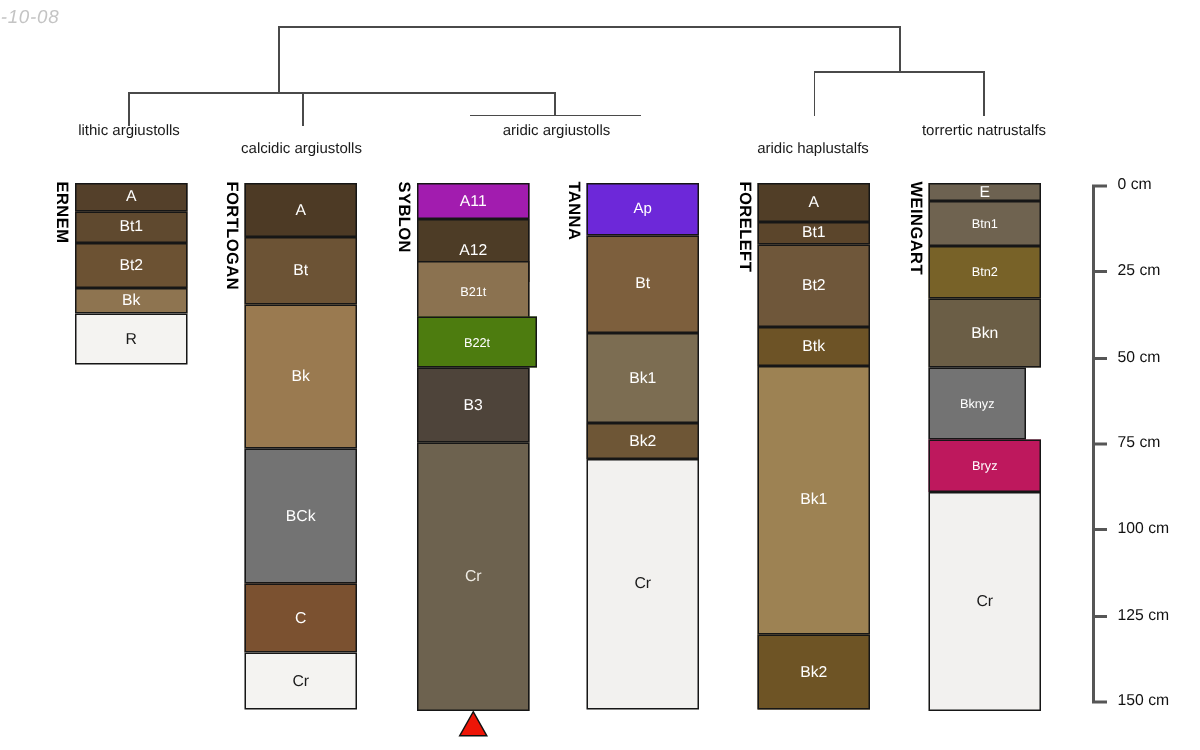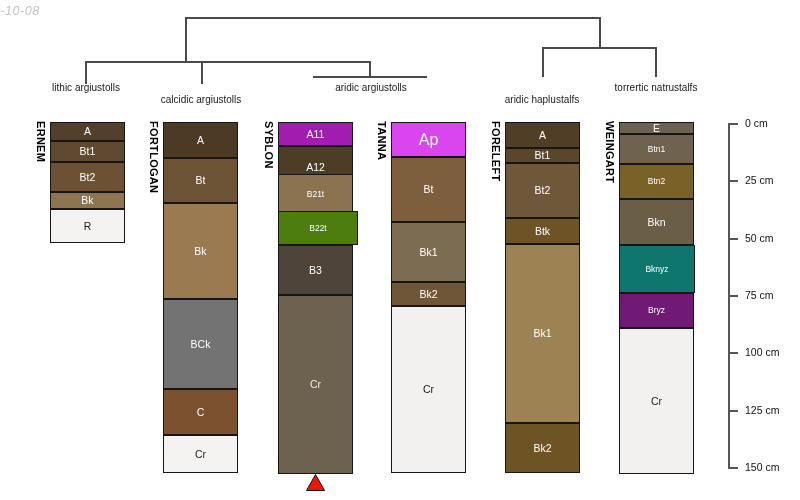--- a/index.html
+++ b/index.html
@@ -50,39 +50,39 @@
       <div class="horizon" style="left: 163px; width: 75px; top: 388.994px; height: 46.098px; background: rgb(123, 81, 48); color: rgb(255, 255, 255); font-size: 10.5px;">C</div>
       <div class="horizon" style="left: 163px; width: 75px; top: 435.092px; height: 37.908px; background: rgb(244, 243, 241); color: rgb(26, 26, 26); font-size: 10.5px;">Cr</div>
       <div class="pname" style="left: 275px; top: 121px;">SYBLON</div>
       <div class="horizon" style="left: 278px; width: 75px; top: 122px; height: 24.102px; background: #a21caf; color: rgb(255, 255, 255); font-size: 10.5px;">A11</div>
       <div class="horizon" style="left: 278px; width: 75px; top: 146.102px; height: 42px; background: rgb(77, 60, 38); color: rgb(255, 255, 255); font-size: 10.5px;">A12</div>
       <div class="horizon" style="left: 278px; width: 75px; top: 173.948px; height: 41px; background: rgb(139, 114, 80); color: rgb(255, 255, 255); font-size: 8.5px;">B21t</div>
       <div class="horizon" style="left: 278px; width: 80px; top: 210.92px; height: 34.164px; background: #4d7c0f; color: rgb(255, 255, 255); font-size: 8.5px;">B22t</div>
       <div class="horizon" style="left: 278px; width: 75px; top: 245.084px; height: 49.842px; background: rgb(78, 68, 58); color: rgb(255, 255, 255); font-size: 10.5px;">B3</div>
       <div class="horizon" style="left: 278px; width: 75px; top: 294.926px; height: 179.01px; background: rgb(109, 98, 79); color: rgb(239, 236, 228); font-size: 10.5px;">Cr</div>
       <div class="pname" style="left: 388px; top: 121px;">TANNA</div>
-      <div class="horizon" style="left: 391px; width: 75px; top: 122px; height: 35.1px; background: #d946ef; color: rgb(255, 255, 255); font-size: 16px;">Ap</div>
+      <div class="horizon" style="left: 391px; width: 75px; top: 122px; height: 35.1px; background: #6d28d9; color: rgb(255, 255, 255); font-size: 10px;">Ap</div>
       <div class="horizon" style="left: 391px; width: 75px; top: 157.1px; height: 64.818px; background: rgb(125, 95, 61); color: rgb(255, 255, 255); font-size: 10.5px;">Bt</div>
       <div class="horizon" style="left: 391px; width: 75px; top: 221.918px; height: 60.138px; background: rgb(124, 109, 82); color: rgb(255, 255, 255); font-size: 10.5px;">Bk1</div>
       <div class="horizon" style="left: 391px; width: 75px; top: 282.056px; height: 23.868px; background: rgb(110, 86, 54); color: rgb(255, 255, 255); font-size: 10.5px;">Bk2</div>
       <div class="horizon" style="left: 391px; width: 75px; top: 305.924px; height: 167.076px; background: rgb(242, 241, 239); color: rgb(26, 26, 26); font-size: 10.5px;">Cr</div>
       <div class="pname" style="left: 502px; top: 121px;">FORELEFT</div>
       <div class="horizon" style="left: 505px; width: 75px; top: 122px; height: 25.974px; background: rgb(81, 62, 39); color: rgb(255, 255, 255); font-size: 10.5px;">A</div>
       <div class="horizon" style="left: 505px; width: 75px; top: 147.974px; height: 14.976px; background: rgb(91, 69, 43); color: rgb(255, 255, 255); font-size: 10.5px;">Bt1</div>
       <div class="horizon" style="left: 505px; width: 75px; top: 162.95px; height: 54.99px; background: rgb(111, 87, 58); color: rgb(255, 255, 255); font-size: 10.5px;">Bt2</div>
       <div class="horizon" style="left: 505px; width: 75px; top: 217.94px; height: 25.974px; background: rgb(109, 83, 38); color: rgb(255, 255, 255); font-size: 10.5px;">Btk</div>
       <div class="horizon" style="left: 505px; width: 75px; top: 243.914px; height: 179.01px; background: rgb(157, 130, 83); color: rgb(255, 255, 255); font-size: 10.5px;">Bk1</div>
       <div class="horizon" style="left: 505px; width: 75px; top: 422.924px; height: 50.076px; background: rgb(110, 84, 37); color: rgb(255, 255, 255); font-size: 10.5px;">Bk2</div>
       <div class="pname" style="left: 616px; top: 121px;">WEINGART</div>
       <div class="horizon" style="left: 619px; width: 75px; top: 122px; height: 11.934px; background: rgb(109, 98, 81); color: rgb(255, 255, 255); font-size: 10.5px;">E</div>
       <div class="horizon" style="left: 619px; width: 75px; top: 133.934px; height: 29.952px; background: rgb(111, 99, 80); color: rgb(255, 255, 255); font-size: 8.5px;">Btn1</div>
       <div class="horizon" style="left: 619px; width: 75px; top: 163.886px; height: 35.1px; background: rgb(120, 98, 40); color: rgb(255, 255, 255); font-size: 8.5px;">Btn2</div>
       <div class="horizon" style="left: 619px; width: 75px; top: 198.986px; height: 46.098px; background: rgb(107, 94, 70); color: rgb(255, 255, 255); font-size: 10.5px;">Bkn</div>
-      <div class="horizon" style="left: 619px; width: 76px; top: 245.084px; height: 47.97px; background: #0f766e; color: rgb(255, 255, 255); font-size: 8.5px;">Bknyz</div>
-      <div class="horizon" style="left: 619px; width: 75px; top: 293.054px; height: 34.866px; background: #701a75; color: rgb(255, 255, 255); font-size: 8.5px;">Bryz</div>
+      <div class="horizon" style="left: 619px; width: 65px; top: 245.084px; height: 47.97px; background: #737373; color: rgb(255, 255, 255); font-size: 8.5px;">Bknyz</div>
+      <div class="horizon" style="left: 619px; width: 75px; top: 293.054px; height: 34.866px; background: #be185d; color: rgb(255, 255, 255); font-size: 8.5px;">Bryz</div>
       <div class="horizon" style="left: 619px; width: 75px; top: 327.92px; height: 146.016px; background: rgb(242, 241, 239); color: rgb(26, 26, 26); font-size: 10.5px;">Cr</div>
     </div>
 
   <div id="scale">
       <div class="scale-line" style="left: 728px; top: 124px; width: 2px; height: 344px;"></div>
       <div class="scale-tick" style="left: 728px; top: 123px; width: 10px; height: 2px;"></div>
       <div class="scale-label" style="left: 745px; top: 117px;">0 cm</div>
       <div class="scale-tick" style="left: 728px; top: 180.333px; width: 10px; height: 2px;"></div>
       <div class="scale-label" style="left: 745px; top: 174.333px;">25 cm</div>
       <div class="scale-tick" style="left: 728px; top: 237.667px; width: 10px; height: 2px;"></div>

